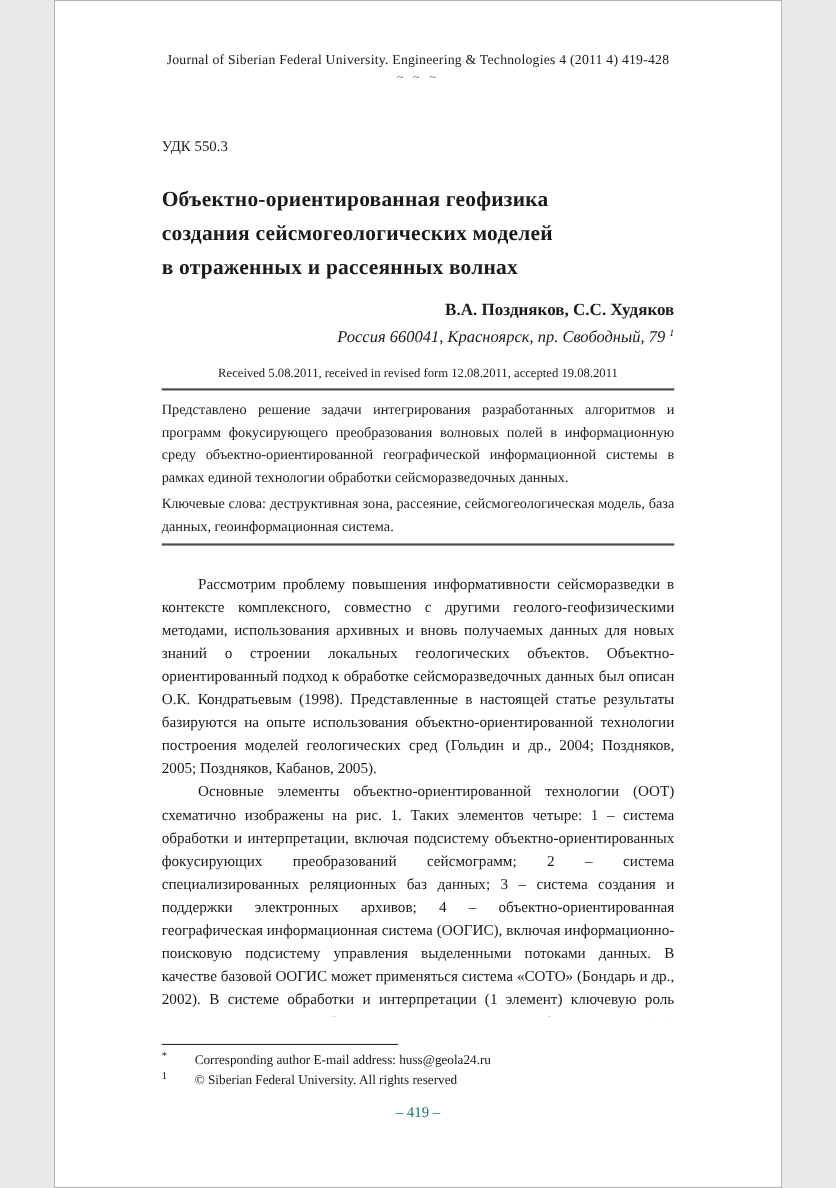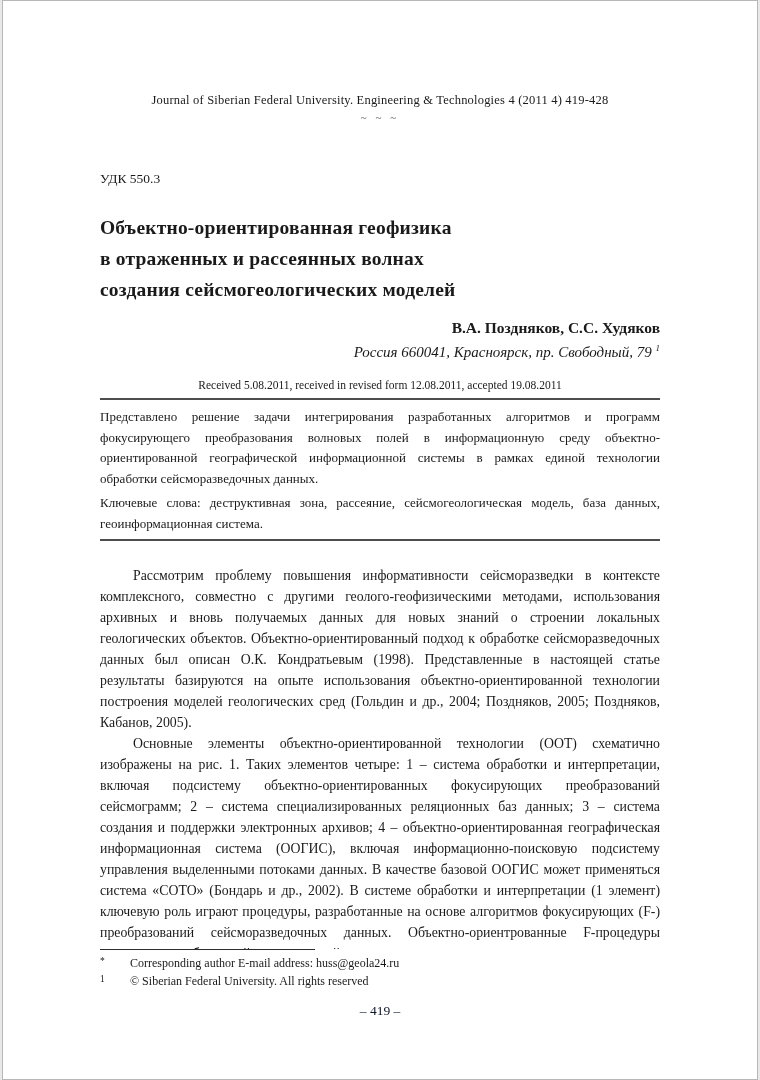--- a/index.html
+++ b/index.html
@@ -1,26 +1,26 @@
 <!DOCTYPE html>
 <html lang="ru"><head>
 <meta charset="utf-8">
 <style>
   * { margin: 0; padding: 0; box-sizing: border-box; }
   html, body { background: #e9e9e9; }
   body { font-family: "Liberation Serif", "DejaVu Serif", serif; color: #1a1a1a; }
 
   .page {
     position: relative;
-    width: 756px;
+    width: 662px;
     height: 1080px;
     margin: 0 auto;
     background: #ffffff;
     border: 1px solid #b7b7b7;
-    padding: 92px 97px 0 97px;
+    padding: 46px 97px 0 97px;
     overflow: hidden;
   }
 
   .journal-header {
     text-align: center;
     font-size: 12.5px;
     letter-spacing: 0.2px;
   }
   .tilde-separator {
     text-align: center;
@@ -114,37 +114,37 @@
     flex: 0 0 30px;
     font-size: 9.5px;
     vertical-align: super;
     position: relative;
     top: -2px;
   }
   .page-number {
     margin-top: 13px;
     text-align: center;
     font-size: 13.5px;
-    color: #0f172a;
+    color: #0f766e;
   }
 </style>
 </head>
 <body>
 
 <div class="page">
 
   <div class="journal-header">Journal of Siberian Federal University. Engineering &amp; Technologies 4 (2011 4) 419-428</div>
   <div class="tilde-separator">~ ~ ~</div>
 
   <div class="udc">УДК 550.3</div>
 
   <h1 class="article-title">
     <div>Объектно-ориентированная геофизика</div>
+    <div>создания сейсмогеологических моделей</div>
     <div>в отраженных и рассеянных волнах</div>
-    <div>создания сейсмогеологических моделей</div>
   </h1>
 
   <div class="authors-block">
     <div class="authors-names">В.А. Поздняков, С.С. Худяков</div>
     <div class="address"><span>Россия 660041, Красноярск, пр. Свободный, 79</span>&nbsp;<sup>1</sup></div>
   </div>
 
   <div class="received-line">Received 5.08.2011, received in revised form 12.08.2011, accepted 19.08.2011</div>
 
   <hr class="rule">

